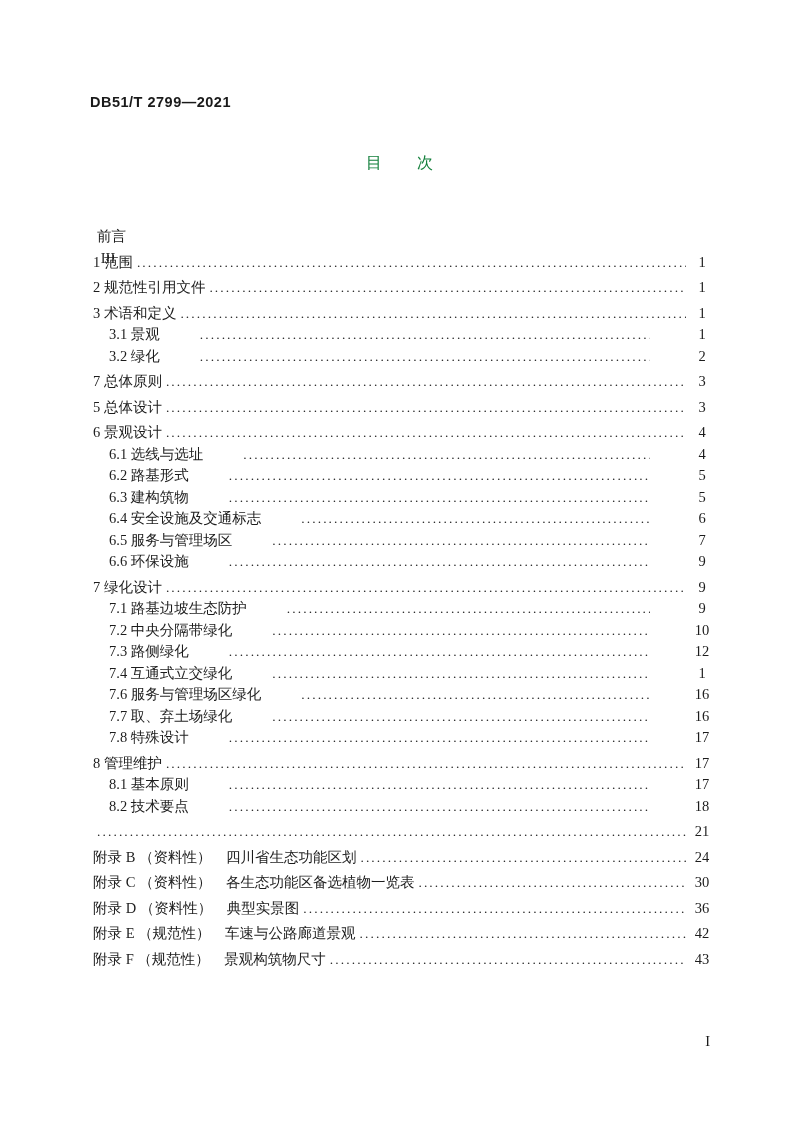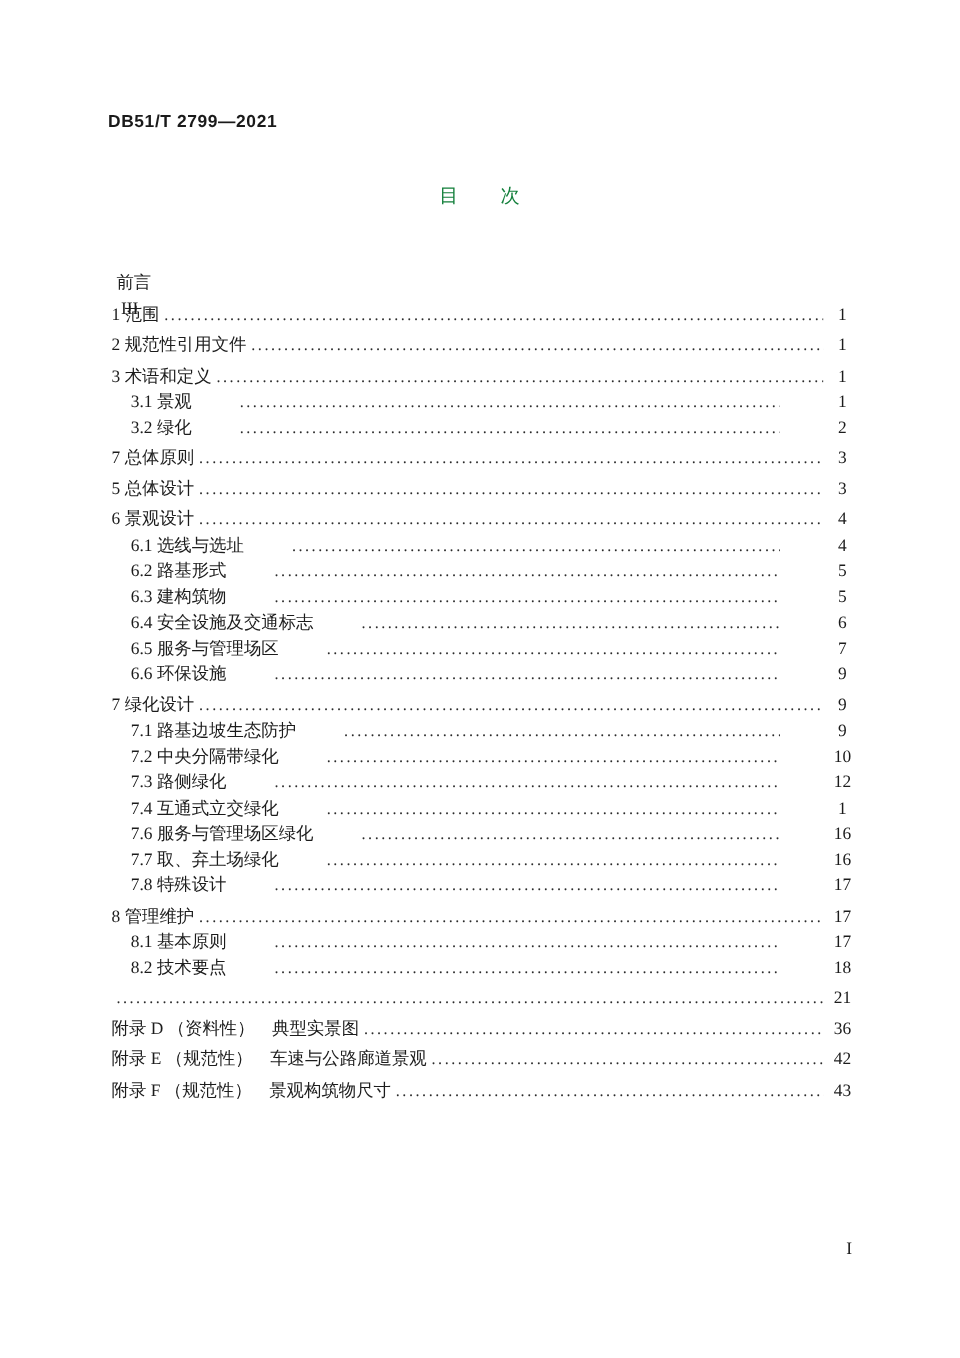--- a/index.html
+++ b/index.html
@@ -252,21 +252,31 @@
     <span class="toc-label">8.2 技术要点</span>
     <span class="toc-leader"></span>
     <span class="toc-page">18</span>
   </div>
 
   <div class="toc-row l0">
     <span class="toc-leader"></span>
     <span class="toc-page">21</span>
   </div>
 
-
+  <div class="toc-row l0">
+    <span class="toc-label">附录 B （资料性）　四川省生态功能区划</span>
+    <span class="toc-leader"></span>
+    <span class="toc-page">24</span>
+  </div>
+
+  <div class="toc-row l0">
+    <span class="toc-label">附录 C （资料性）　各生态功能区备选植物一览表</span>
+    <span class="toc-leader"></span>
+    <span class="toc-page">30</span>
+  </div>
 
   <div class="toc-row l0">
     <span class="toc-label">附录 D （资料性）　典型实景图</span>
     <span class="toc-leader"></span>
     <span class="toc-page">36</span>
   </div>
 
   <div class="toc-row l0">
     <span class="toc-label">附录 E （规范性）　车速与公路廊道景观</span>
     <span class="toc-leader"></span>

